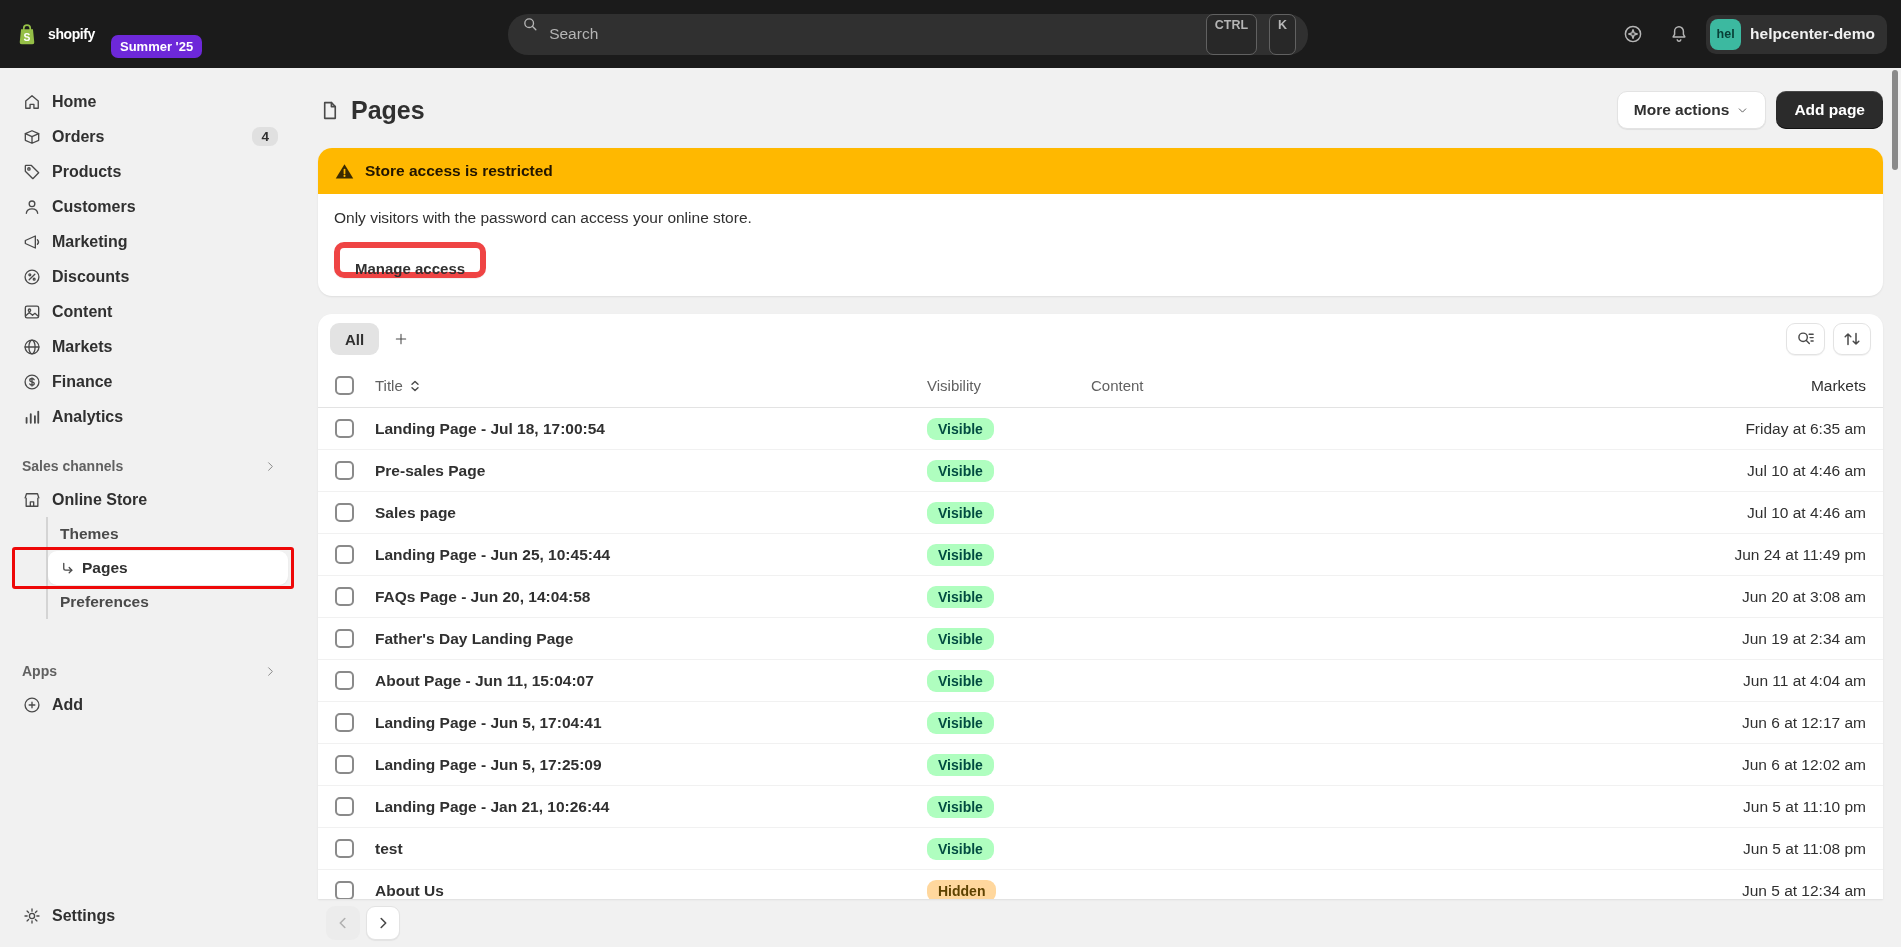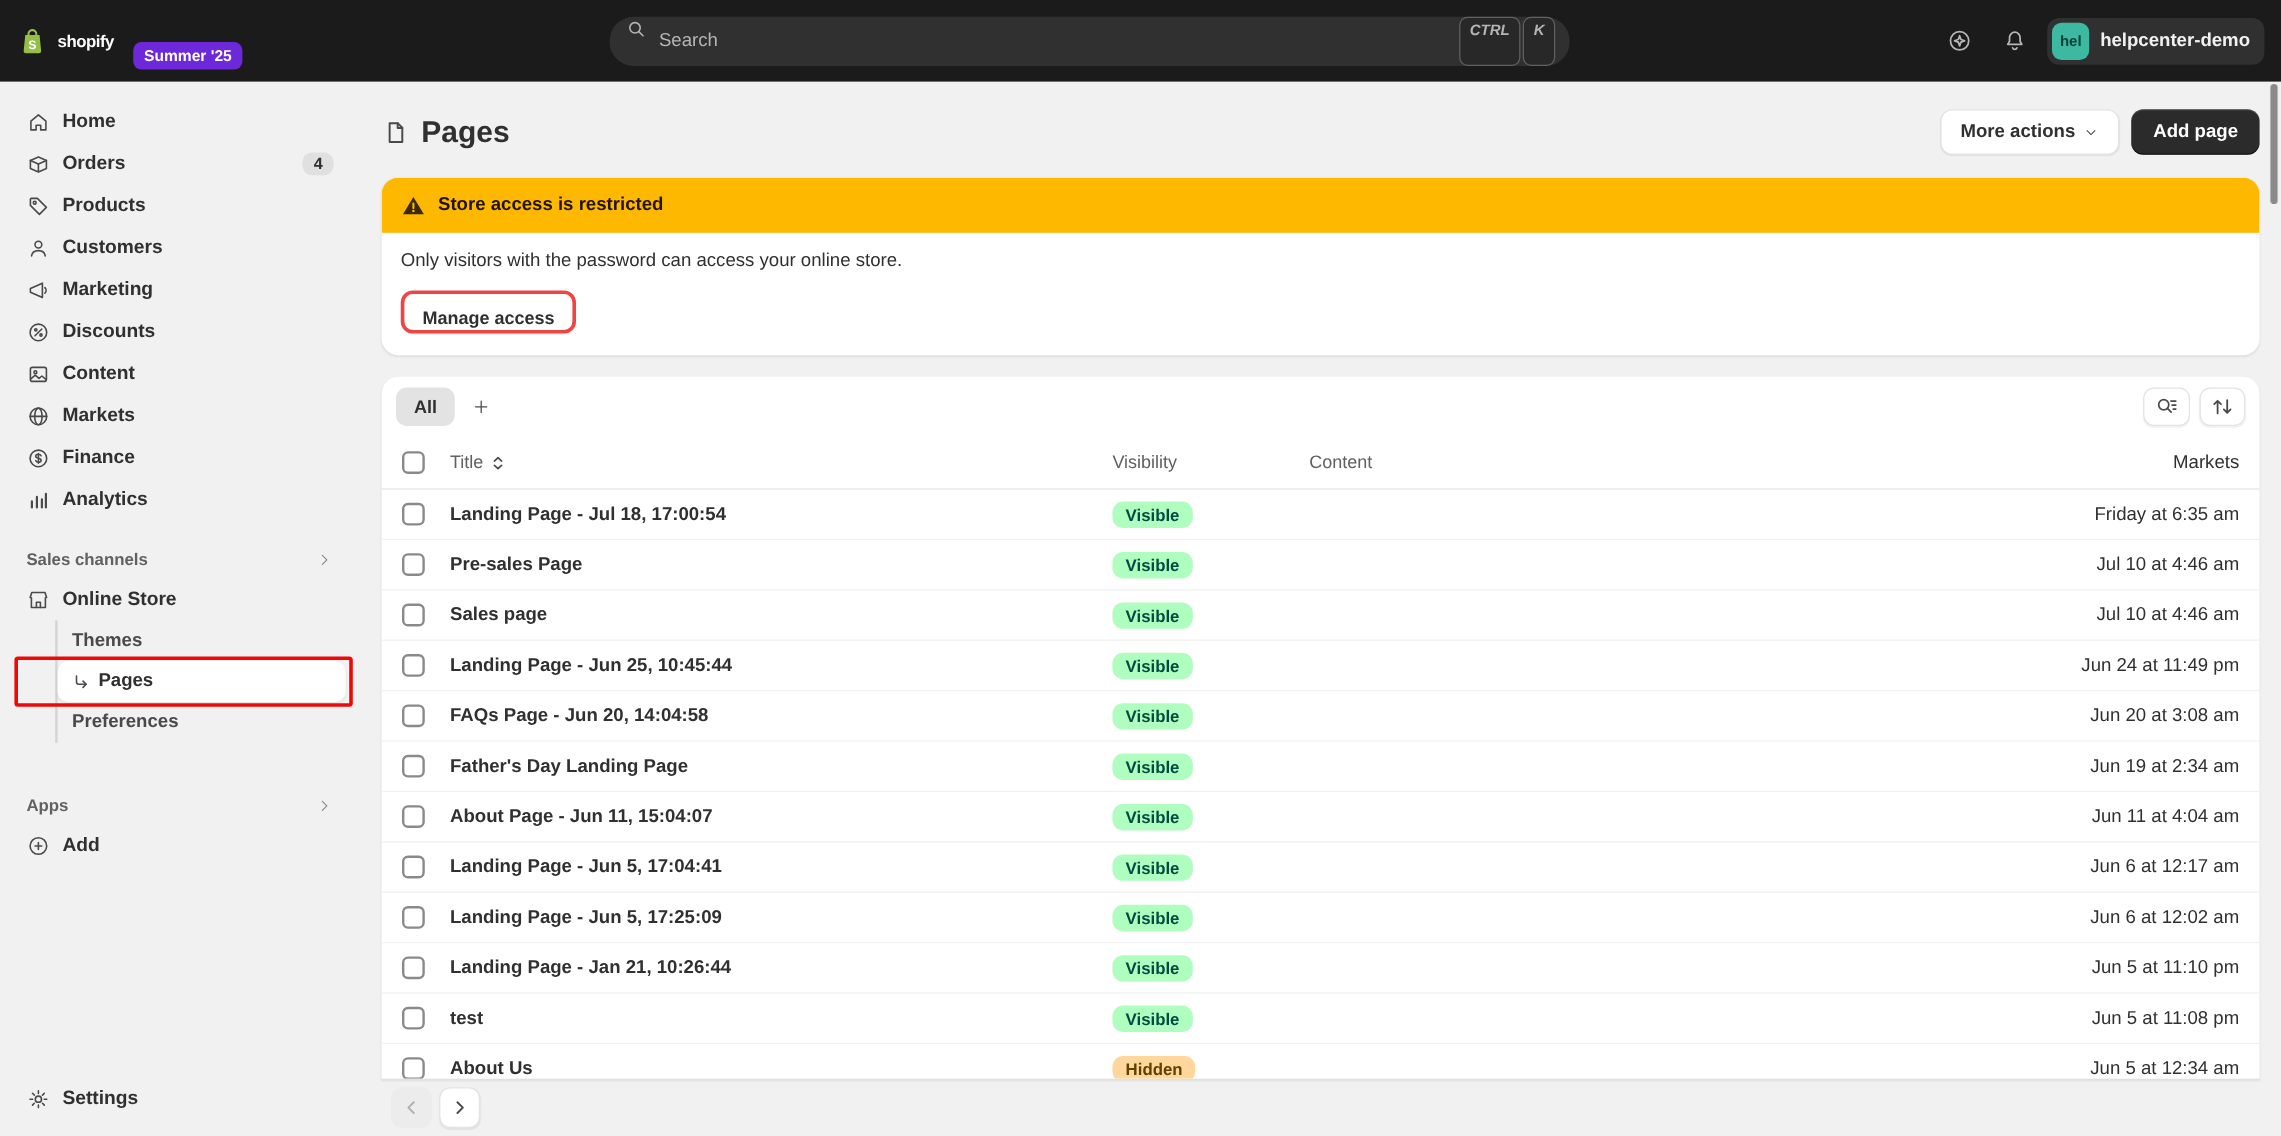--- a/index.html
+++ b/index.html
@@ -27,21 +27,21 @@
   .search-wrap { flex: 1; display: flex; justify-content: center; }
   .searchbar {
     width: 800px; height: 41px; background: #303030; border-radius: 20px;
     display: flex; padding: 0 12px; gap: 9px; cursor: text;
   }
   .searchbar input {
     flex: 1; background: transparent; border: none; outline: none;
     color: #e3e3e3; font-size: 15.5px; font-family: inherit;
   }
   .searchbar input::placeholder { color: #b5b5b5; }
-  .keycaps { display: flex; gap: 2px; font-style: italic; }
+  .keycaps { display: flex; gap: 12px; }
   .keycap {
     border: 1px solid #616161; color: #b5b5b5; border-radius: 7px;
     font-size: 12.5px; padding: 3px 8px; background: rgba(0,0,0,.15); font-weight: 600;
   }
   .top-right { display: flex; align-items: center; gap: 8px; }
   .top-iconbtn { width: 38px; height: 38px; display: grid; place-items: center; border-radius: 9px; cursor: pointer; }
   .top-iconbtn .stroke { stroke: #b5b5b5; }
   .account {
     display: flex; align-items: center; gap: 9px; background: #303030;
     border-radius: 10px; padding: 4px 12px 4px 4px; cursor: pointer;
@@ -117,21 +117,21 @@
   }
   .banner-band {
     height: 46px; background: #ffb800; display: flex; align-items: center;
     gap: 10px; padding: 0 16px;
   }
   .banner-title { font-size: 15.5px; font-weight: 700; color: #221500; }
   .banner-body { padding: 15px 16px 16px 16px; }
   .banner-text { font-size: 15.5px; color: #303030; }
   .banner-action {
     margin-top: 15px; height: 36px; padding: 12px 15px; border-radius: 10px;
-    background: #fff; border: 3px solid #ef4444; font-family: inherit;
+    background: #fff; border: 6px solid #ef4444; font-family: inherit;
     font-size: 15px; font-weight: 600; color: #303030; cursor: pointer;
     box-shadow: 0 1px 1px rgba(0,0,0,.06);
   }
 
   
   .index-card {
     margin-top: 18px; background: #fff; border-radius: 14px 14px 0 0;
     box-shadow: 0 1px 2px rgba(0,0,0,.08); flex: 1; min-height: 0;
     display: flex; flex-direction: column; overflow: hidden;
   }

